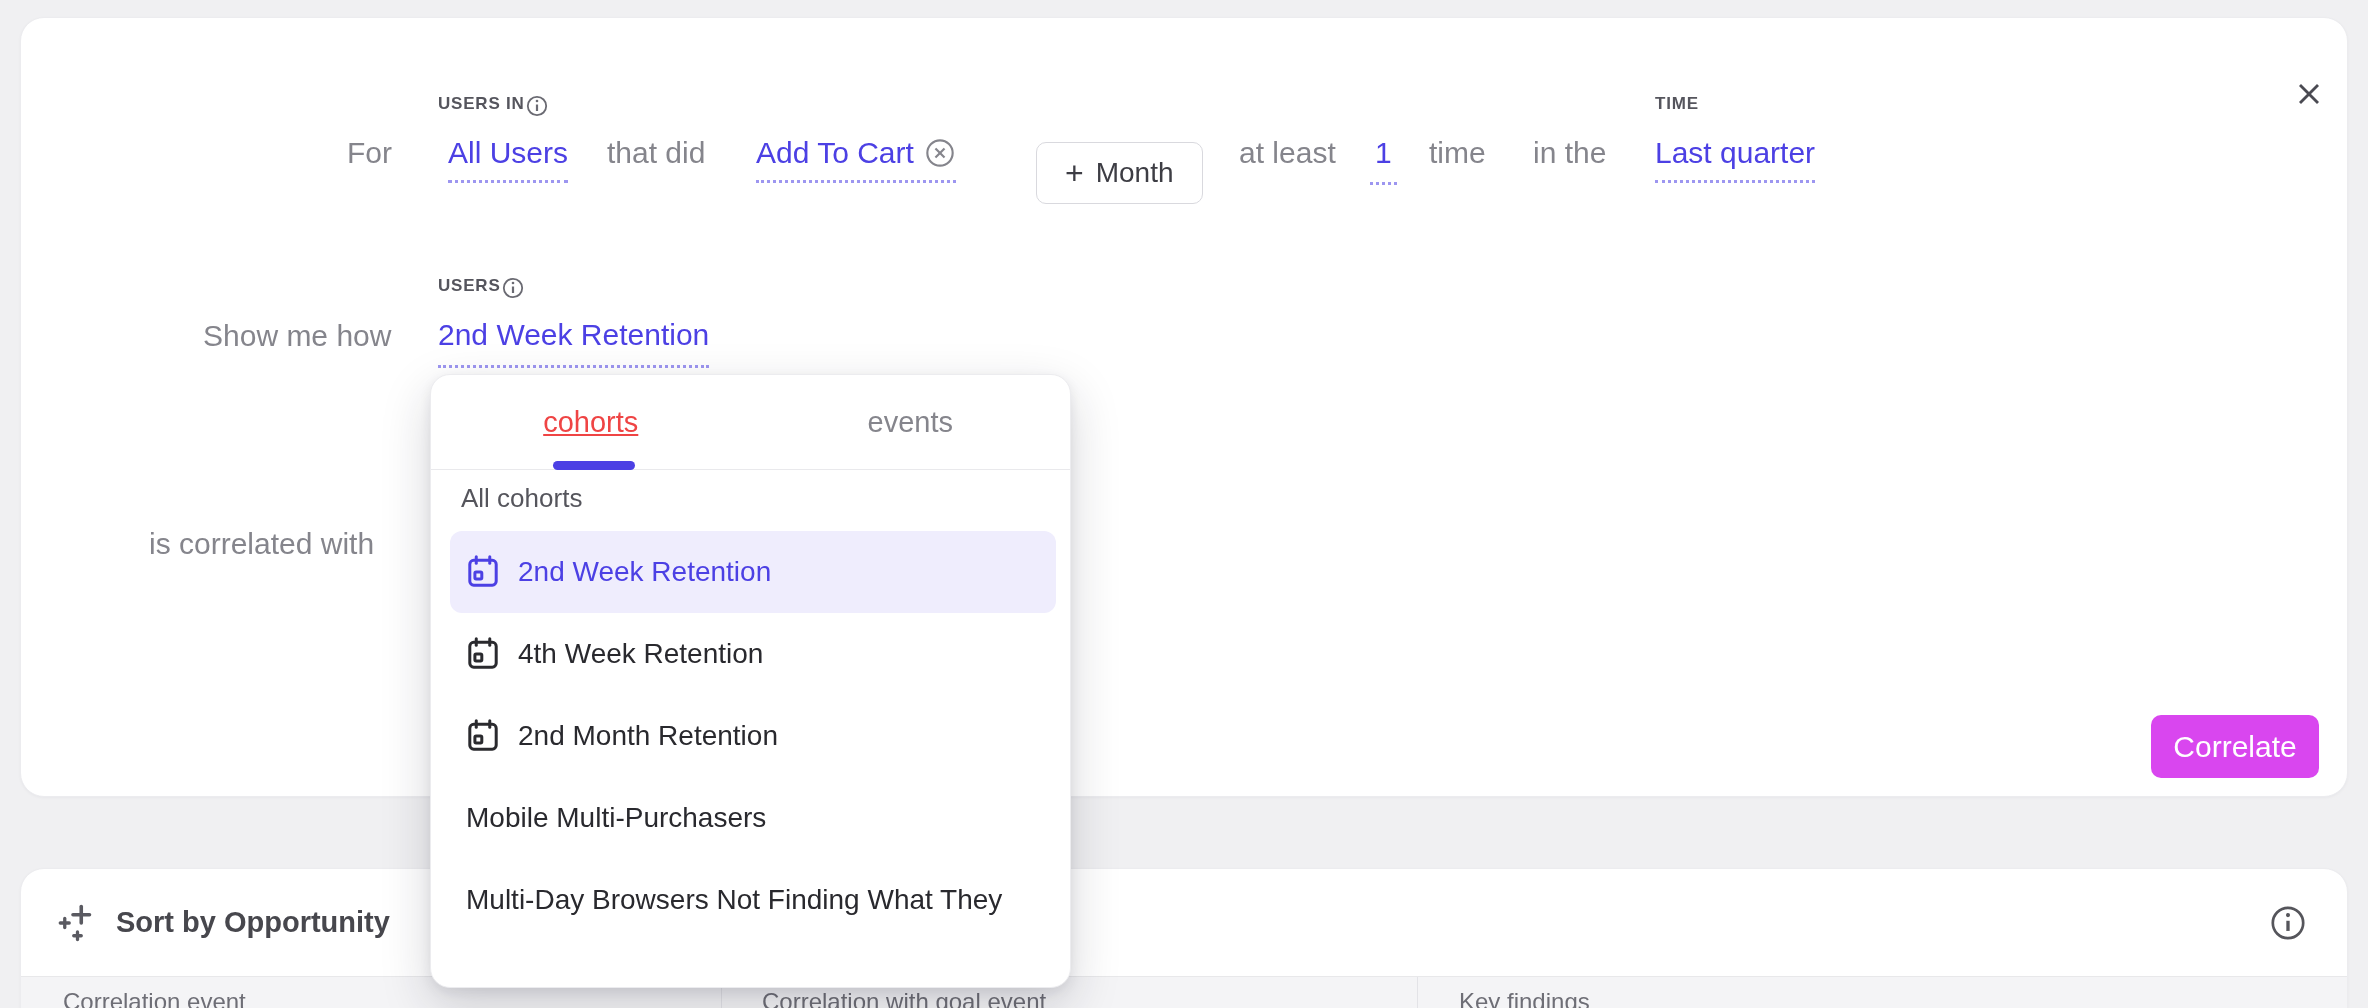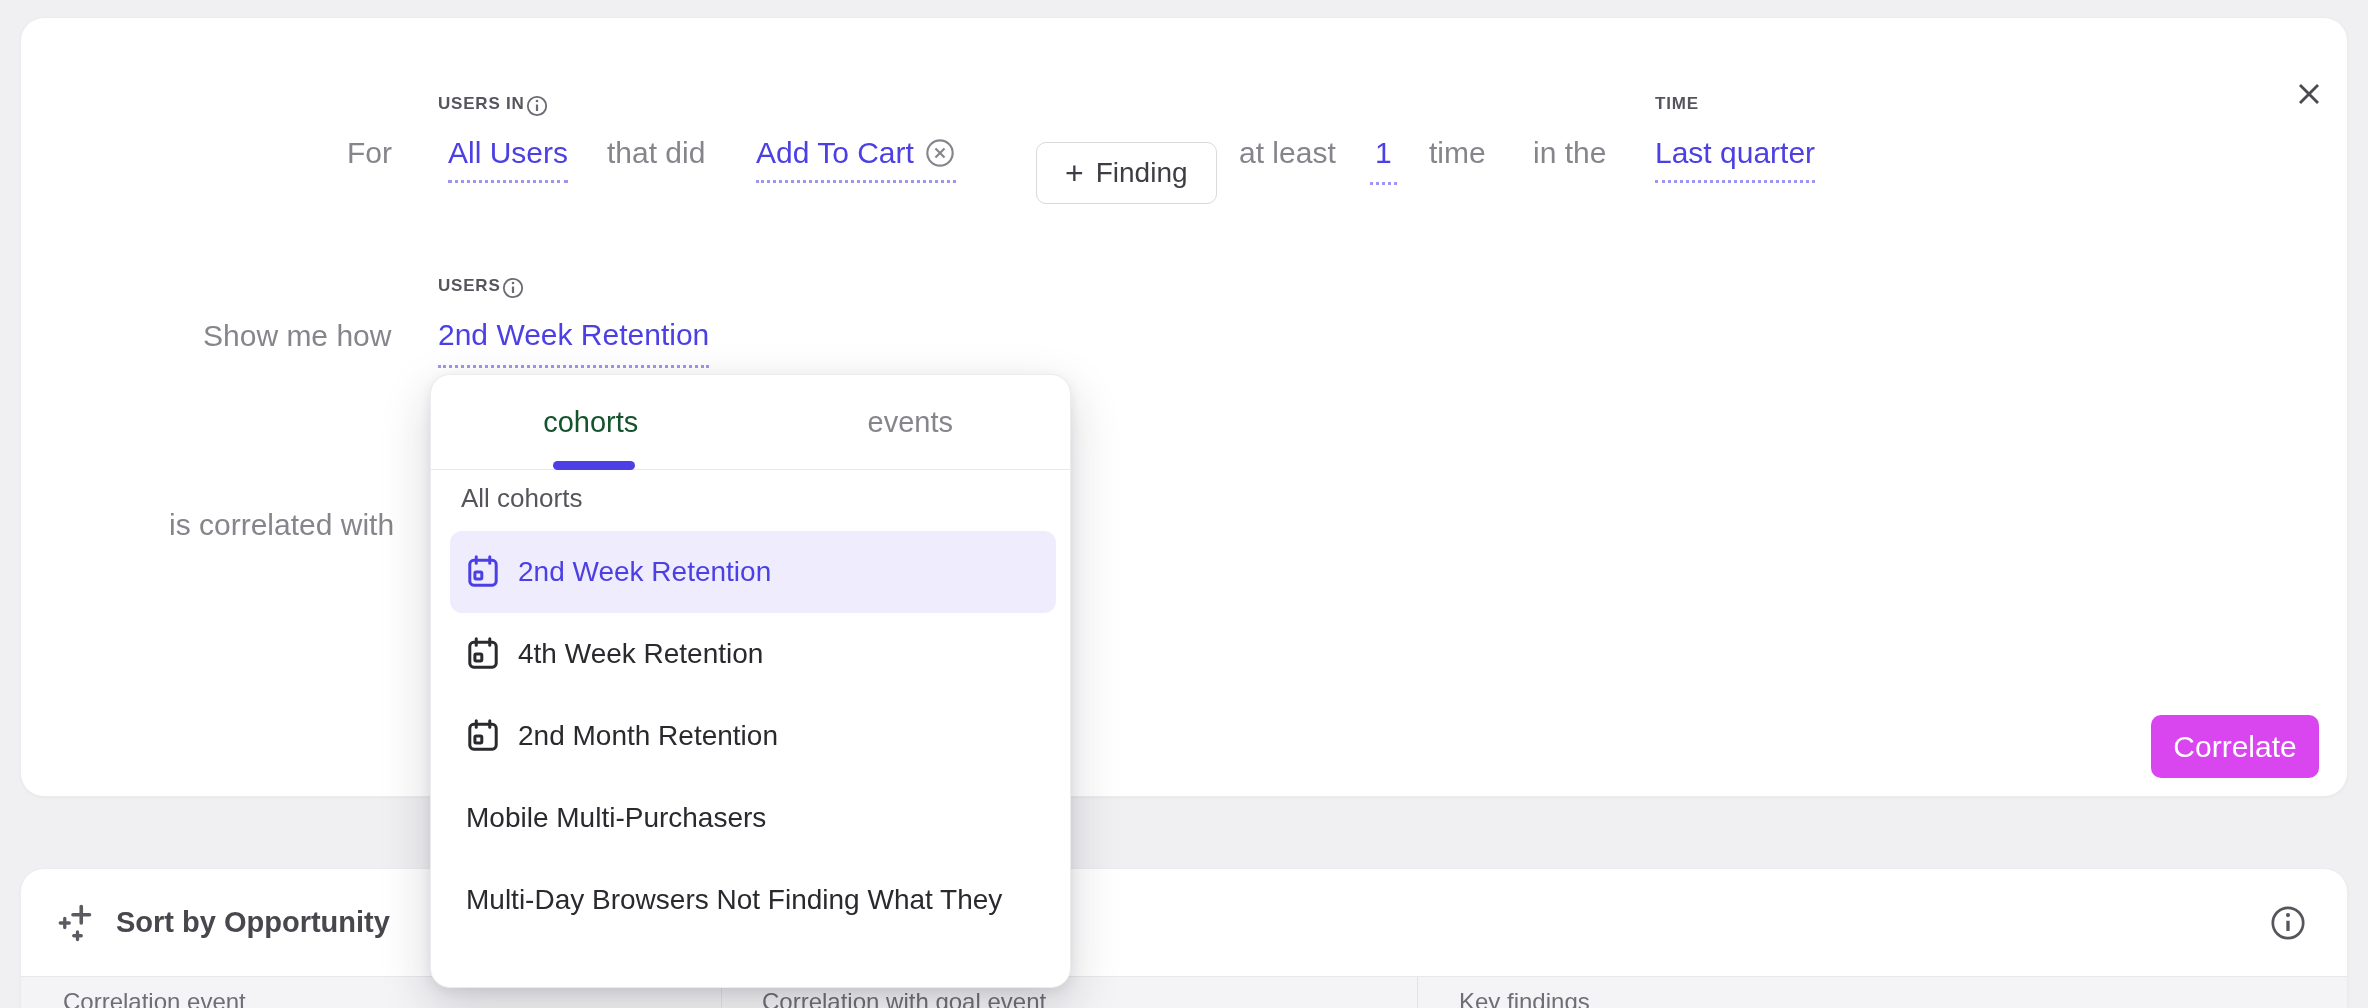--- a/index.html
+++ b/index.html
@@ -52,21 +52,21 @@
     background:#ffffff; border:1px solid #ececef; border-radius:20px;
     box-shadow:0 18px 50px rgba(25,25,45,0.18), 0 4px 12px rgba(25,25,45,0.08);
     overflow:hidden; z-index:5;
   }
   #dropdown-tabs {
     position:relative; height:95px; border-bottom:1px solid #e9e9ec;
     display:flex;
   }
   .tab { flex:1; display:flex; align-items:center; justify-content:center;
     font-size:29px; cursor:pointer; }
-  .tab.active { color:#14532d; }
+  .tab.active { color:#ef4444;text-decoration:underline; }
   .tab.inactive { color:#85858c; }
   #tab-indicator {
     position:absolute; left:122px; top:86px; width:82px; height:9px;
     background:#4c40e4; border-radius:5px;
   }
   #dropdown-section-label {
     position:absolute; left:30px; top:108px; font-size:26px; color:#55555c;
   }
   #cohort-list { position:absolute; left:0; top:156px; width:100%; }
   .cohort-row {
@@ -126,21 +126,21 @@
         <svg width="32" height="32" viewBox="0 0 24 24" fill="none" stroke="#85858c" stroke-width="1.6">
           <circle cx="12" cy="12" r="9.5"></circle>
           <line x1="8.6" y1="8.6" x2="15.4" y2="15.4"></line>
           <line x1="15.4" y1="8.6" x2="8.6" y2="15.4"></line>
         </svg>
       </span>
     </span>
 
     <button id="filter-button">
       <span id="filter-plus">+</span>
-      <span>Finding</span>
+      <span>Month</span>
     </button>
 
     <span class="abs sentence" style="left:1218px; top:117px;">at least</span>
 
     <span class="abs accent-value" style="left:1349px; top:117px; padding-left:5px; padding-right:5px; padding-bottom:11px;">1</span>
 
     <span class="abs sentence" style="left:1408px; top:117px;">time</span>
 
     <span class="abs sentence" style="left:1512px; top:117px;">in the</span>
 
@@ -163,21 +163,21 @@
       <span>
         <svg width="24" height="24" viewBox="0 0 24 24" fill="none" stroke="#6a6a72" stroke-width="1.8">
           <circle cx="12" cy="12" r="9.2"></circle>
           <line x1="12" y1="10.5" x2="12" y2="17" stroke-width="2.2"></line>
           <circle cx="12" cy="7" r="1.3" fill="#6a6a72" stroke="none"></circle>
         </svg>
       </span>
     </div>
     <span class="abs accent-value" style="left:417px; top:299px; padding-bottom:12px;">2nd Week Retention</span>
 
-    <span class="abs sentence" style="left:128px; top:489px;margin-left:20px;">is correlated with</span>
+    <span class="abs sentence" style="left:128px; top:508px;">is correlated with</span>
 
     <button id="correlate-button">Correlate</button>
   </div>
 
   <div class="card" id="results-card">
     <div id="results-toolbar">
       <span>
         <svg width="42" height="38" viewBox="0 0 28 25" fill="none" stroke="#5a5a61" stroke-width="2.4" stroke-linecap="round">
           <line x1="15.5" y1="1.5" x2="15.5" y2="12.5"></line>
           <line x1="10" y1="7" x2="21" y2="7"></line>

